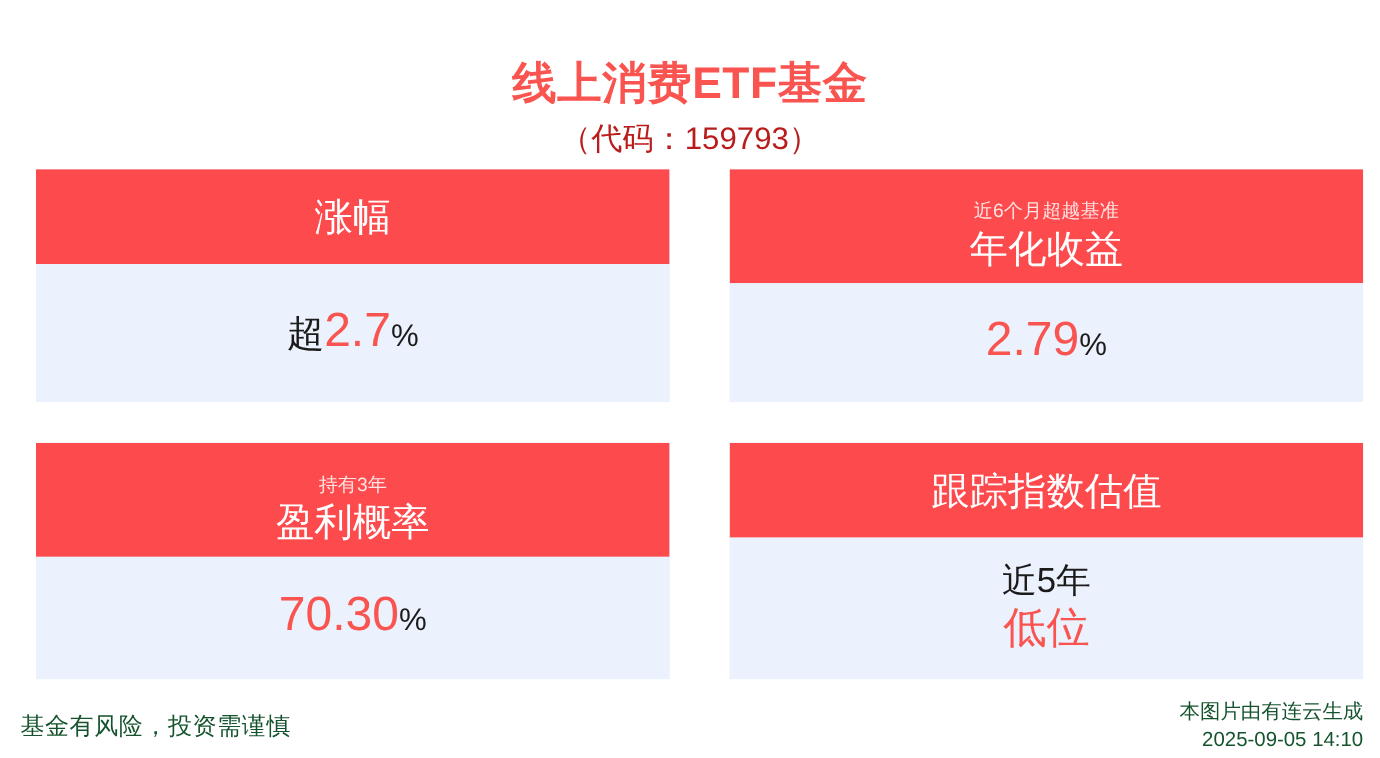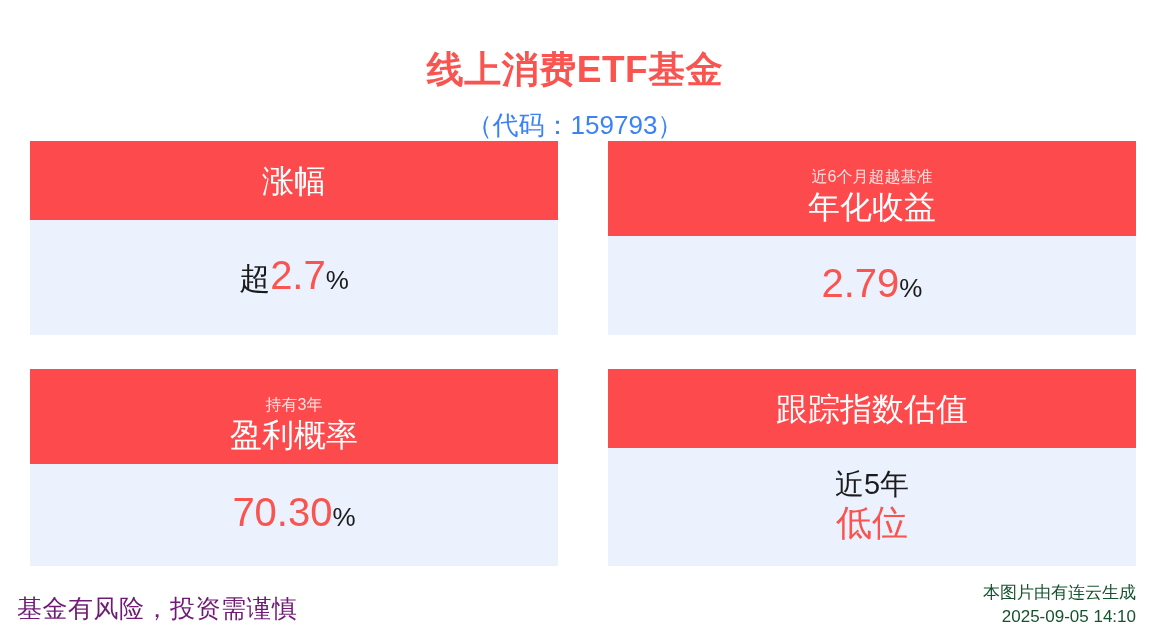--- a/index.html
+++ b/index.html
@@ -24,23 +24,23 @@
   .main-title {
     font-size: 37px;
     font-weight: bold;
     color: #f9544f;
     line-height: 48px;
     letter-spacing: 0.5px;
     margin-top: 28px;
   }
   .sub-title {
     font-size: 26px;
-    color: #3b82f6;
+    color: #b91c1c;
     line-height: 38px;
-    margin-top: 12px;
+    margin-top: 2px;
   }
 
   
   .card-grid {
     position: absolute;
     left: 14px;
     top: 141px;
     width: 1122px;
     display: grid;
     grid-template-columns: 544px 544px;
@@ -121,22 +121,22 @@
     position: absolute;
     left: 0;
     top: 578px;
     width: 1150px;
     height: 54px;
   }
   .footer-left {
     position: absolute;
     left: 17px;
     top: 14px;
-    font-size: 25px;
-    color: #701a75;
+    font-size: 20px;
+    color: #14532d;
     letter-spacing: 0.5px;
   }
   .footer-right {
     position: absolute;
     right: 14px;
     top: 3px;
     text-align: right;
     font-size: 17px;
     color: #14532d;
     line-height: 24px;

